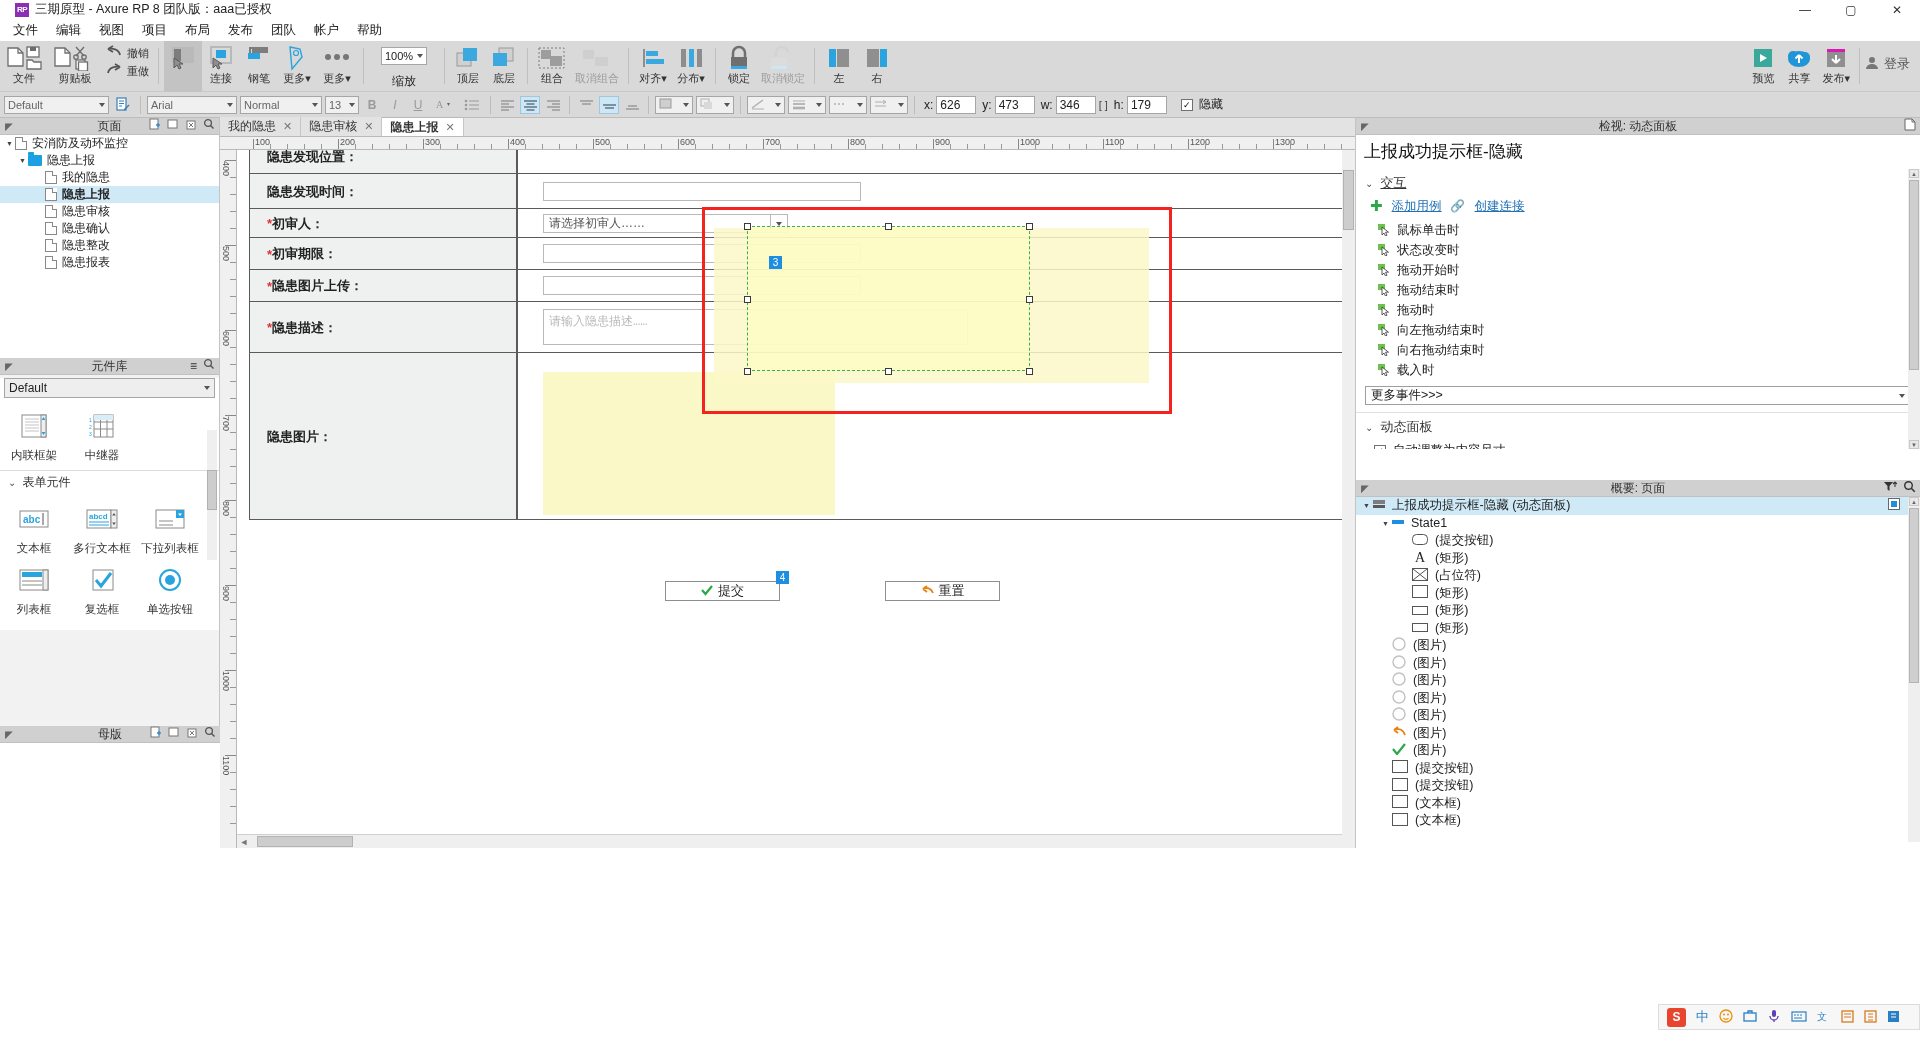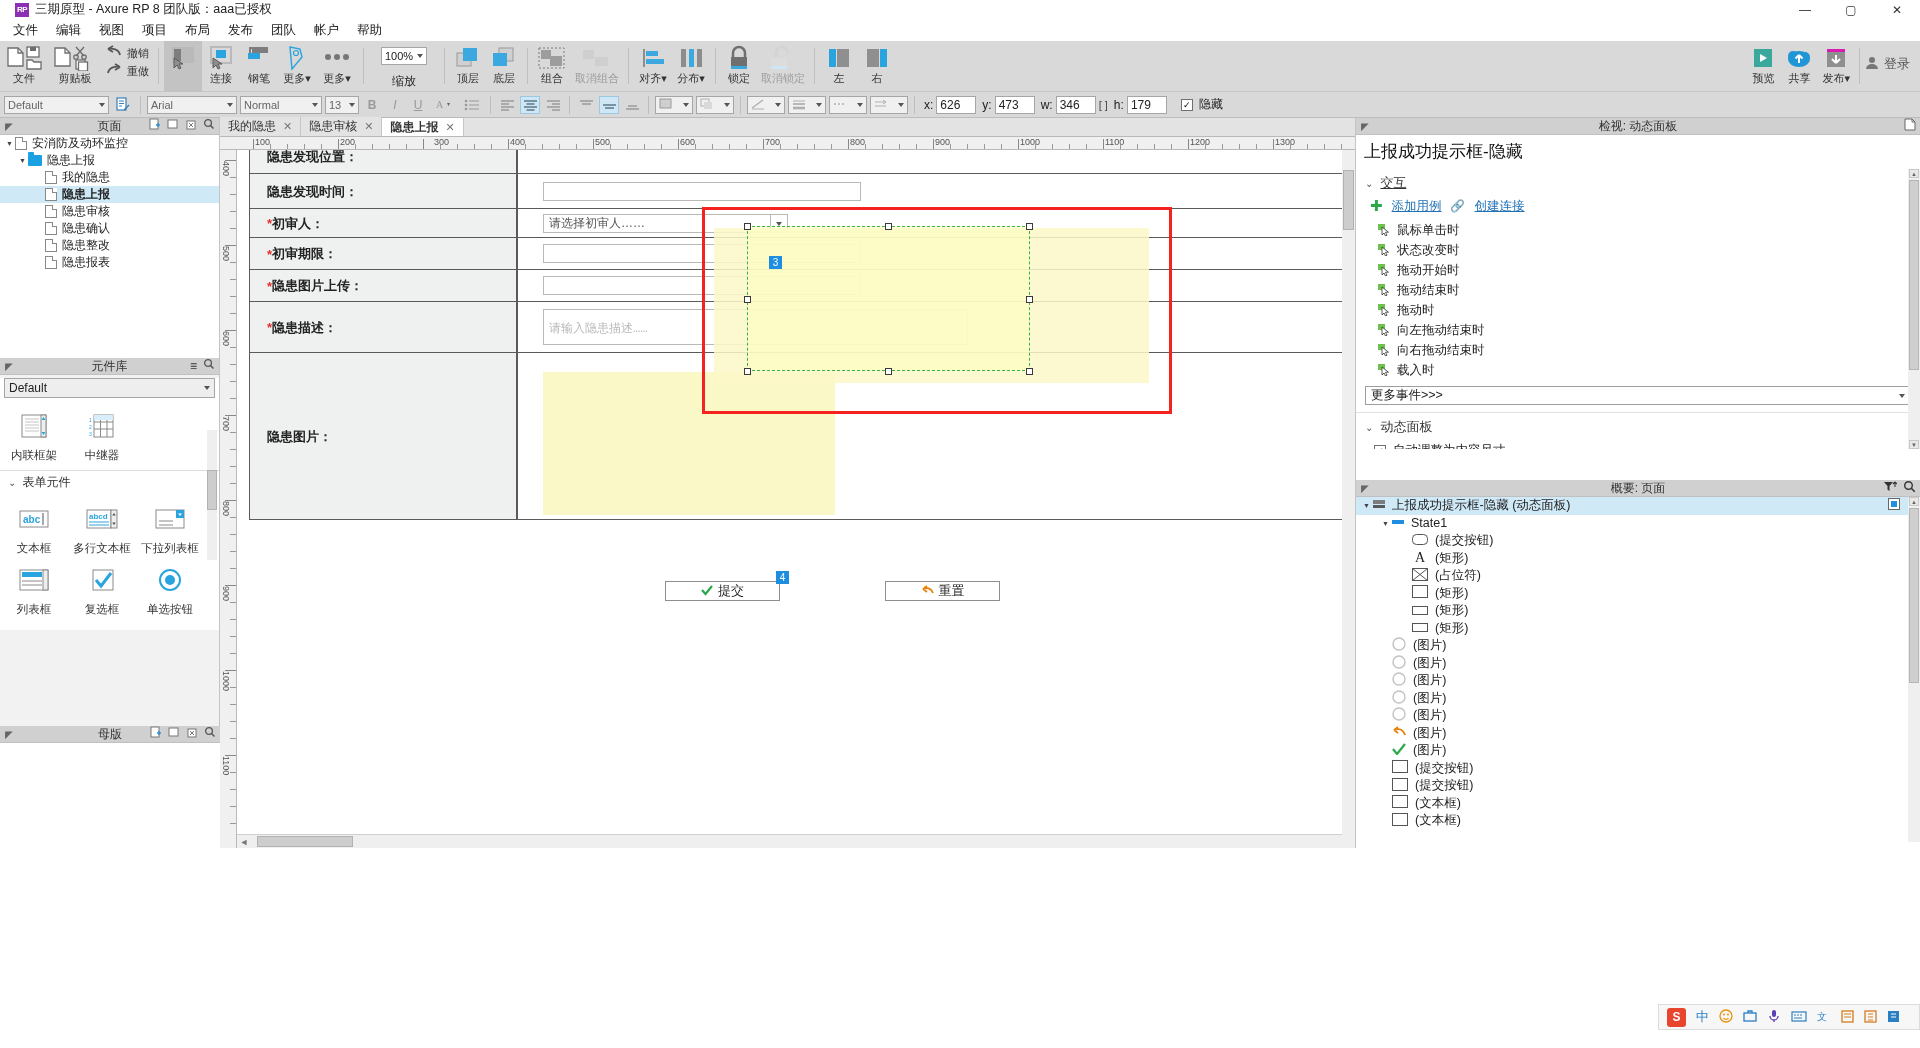--- a/index.html
+++ b/index.html
@@ -860,21 +860,21 @@
           <div class="tk" style="left: 67px;"></div>
           <div class="tk" style="left: 84px;"></div>
           <div class="tk" style="left: 101px;"></div>
           <div class="tkm" style="left: 118px;"></div>
           <div class="num" style="left: 118px;">200</div>
           <div class="tk" style="left: 135px;"></div>
           <div class="tk" style="left: 152px;"></div>
           <div class="tk" style="left: 169px;"></div>
           <div class="tk" style="left: 186px;"></div>
           <div class="tkm" style="left: 203px;"></div>
-          <div class="num" style="left: 212px;">300</div>
+          <div class="num" style="left: 203px;">300</div>
           <div class="tk" style="left: 220px;"></div>
           <div class="tk" style="left: 237px;"></div>
           <div class="tk" style="left: 254px;"></div>
           <div class="tk" style="left: 271px;"></div>
           <div class="tkm" style="left: 288px;"></div>
           <div class="num" style="left: 288px;">400</div>
           <div class="tk" style="left: 305px;"></div>
           <div class="tk" style="left: 322px;"></div>
           <div class="tk" style="left: 339px;"></div>
           <div class="tk" style="left: 356px;"></div>
@@ -1026,21 +1026,21 @@
             <span>隐患图片上传：</span>
         </div>
         <div style="position:absolute; left:0; top:161px; width:1100px; height:1px; background:#5a5a5a;"></div>
         <div class="inputf" style="left:294px; top:136px; width:318px; height:19px;"></div>
 
         <div class="lblcell" style="top:162px; height:51px; width:268px;">
           <span class="req">*</span>
             <span>隐患描述：</span>
         </div>
         <div style="position:absolute; left:0; top:212px; width:1100px; height:1px; background:#5a5a5a;"></div>
-        <div class="inputf" style="left:294px; top:169px; width:425px; height:36px; align-items:center; padding-top:3px;font-family:Liberation Mono, monospace;">
+        <div class="inputf" style="left:294px; top:169px; width:425px; height:36px; align-items:flex-start; padding-top:3px;font-family:Liberation Mono, monospace;">
           <span>请输入隐患描述……</span>
         </div>
 
         <div class="lblcell" style="top:213px; height:167px; width:268px;">
           <span>隐患图片：</span>
         </div>
         <div style="position:absolute; left:0; top:379px; width:1100px; height:1px; background:#5a5a5a;"></div>
         <div class="yellowbox" style="left:294px; top:232px; width:292px; height:143px;"></div>
 
         <div style="position:absolute; left:268px; top:0; width:1px; height:380px; background:#5a5a5a;"></div>

